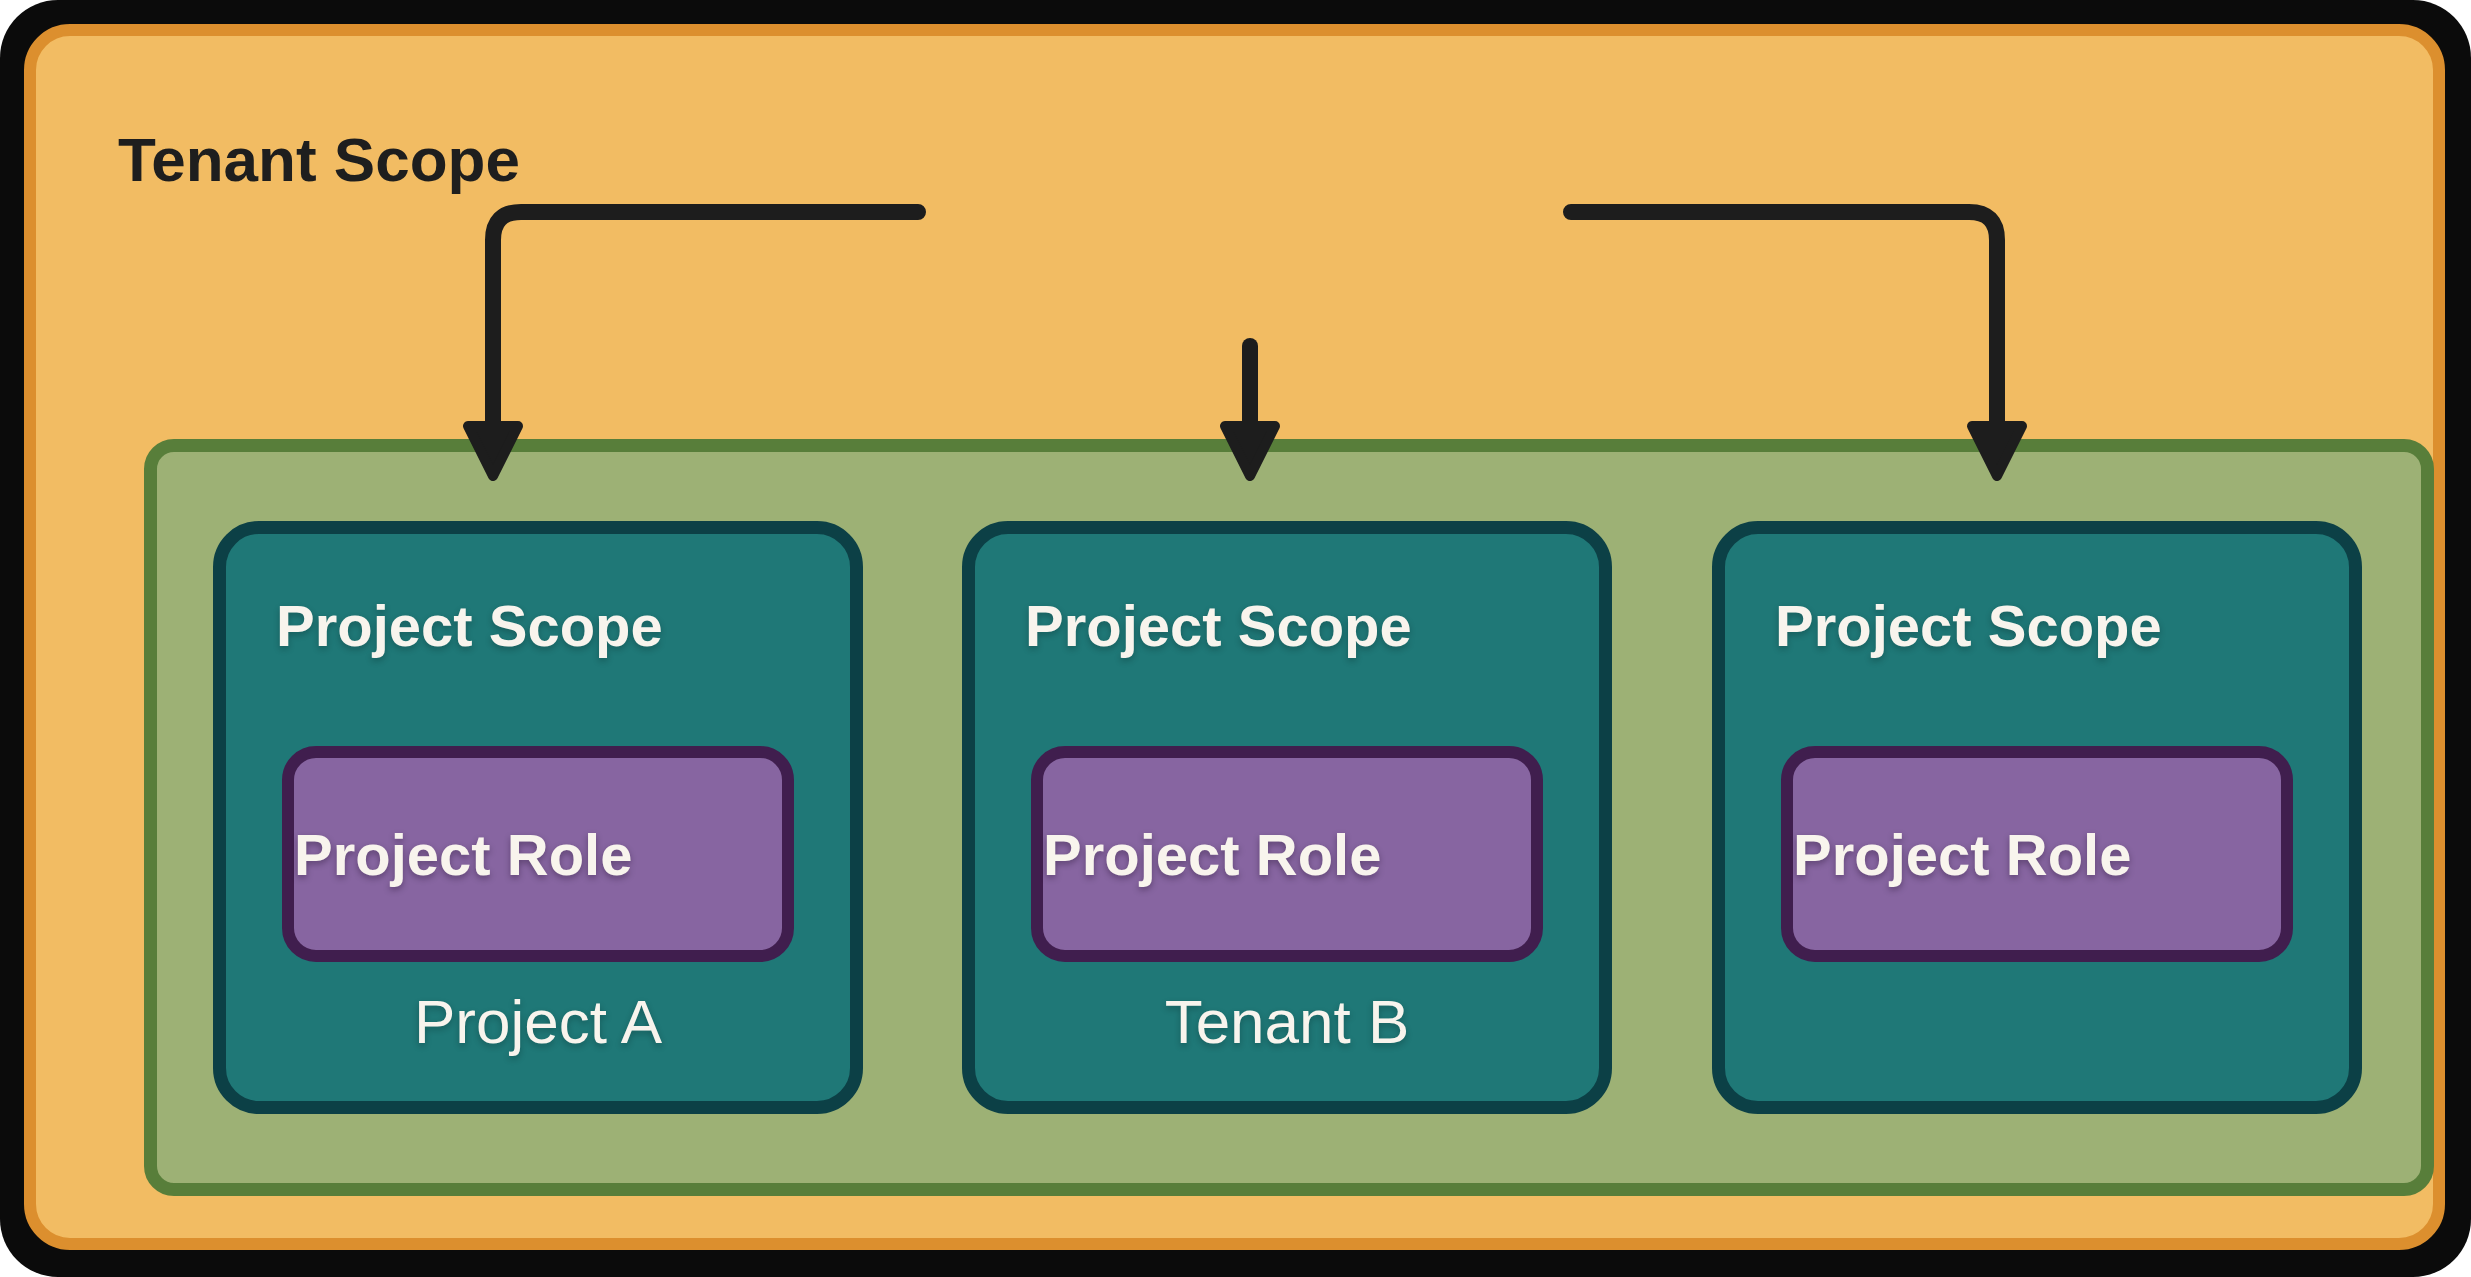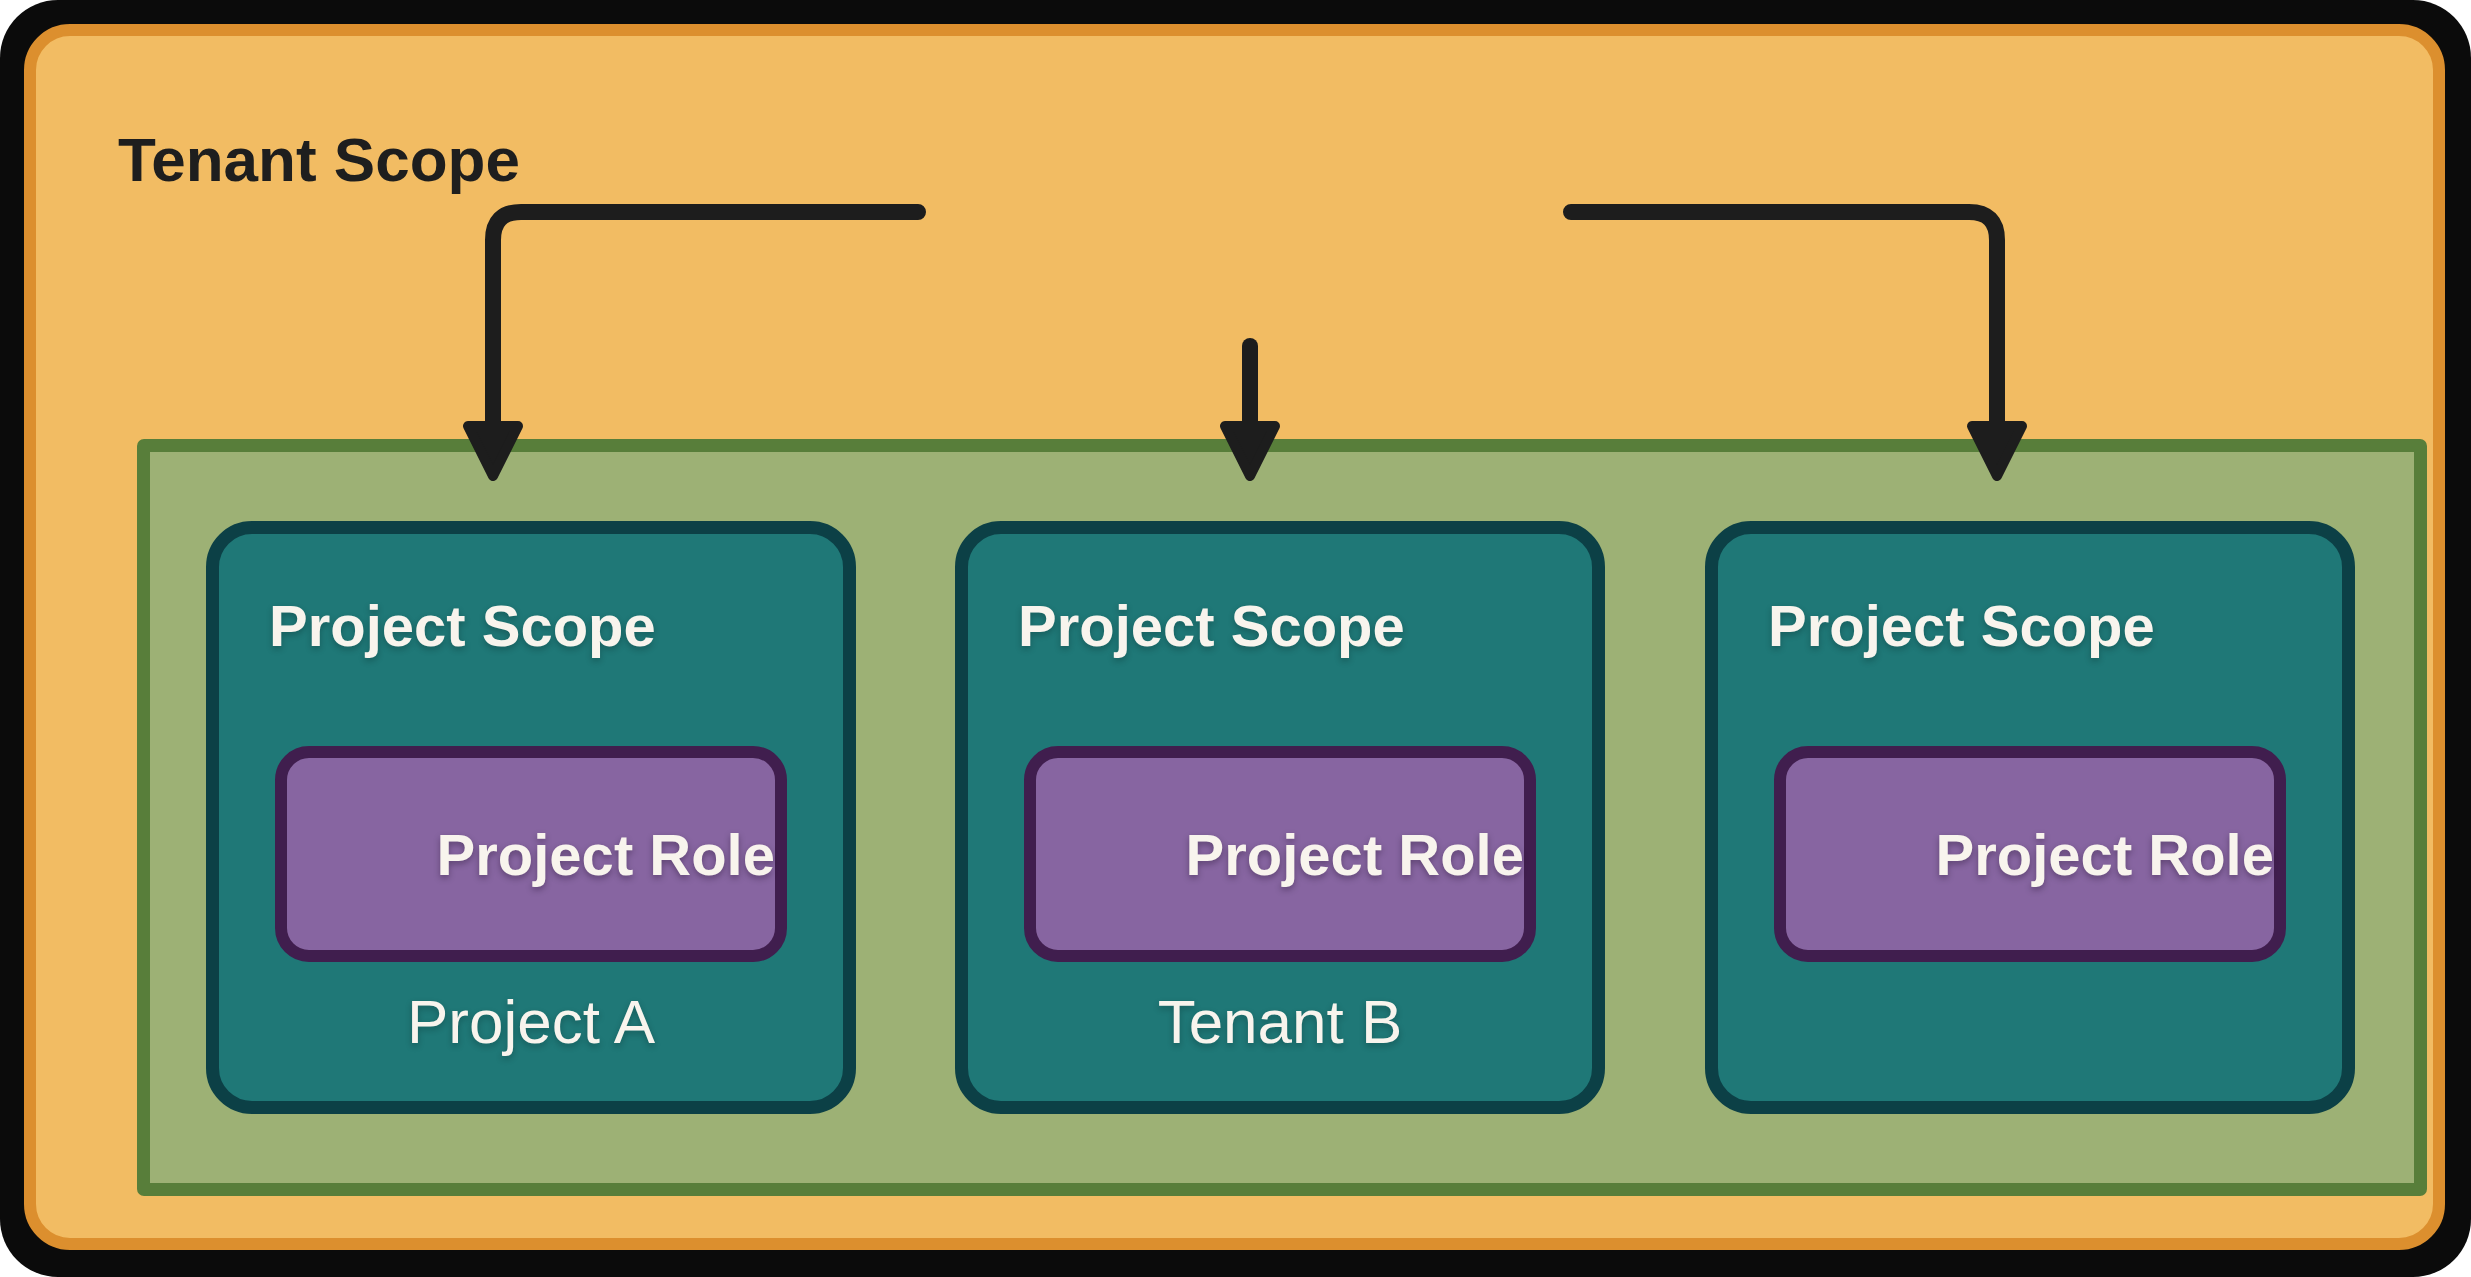--- a/index.html
+++ b/index.html
@@ -29,42 +29,42 @@
   }
   .tenant-role-box{
     position:absolute;left:916px;top:98px;width:657px;height:243px;
     background:var(--green-fill);border:11px solid var(--green-border);
     border-radius:36px;display:flex;align-items:center;justify-content:center;
   }
   .tenant-role-label{
     font-size:58px;font-weight:600;color:var(--text-dark);
   }
   .project-container{
-    position:absolute;left:101px;top:403px;width:2290px;height:757px;
+    position:absolute;left:108px;top:403px;width:2290px;height:757px;
     background:var(--green-fill);border:13px solid var(--green-border);
-    border-radius:7px;
+    border-radius:30px;
   }
   .project-card{
     position:absolute;top:69px;width:650px;height:593px;
     background:var(--teal-fill);border:13px solid var(--teal-border);
     border-radius:46px;
   }
   .project-card:nth-of-type(1){left:56px;}
   .project-card:nth-of-type(2){left:805px;}
   .project-card:nth-of-type(3){left:1555px;}
   .project-scope-label{
     position:absolute;left:50px;top:58px;
     font-size:58px;font-weight:600;color:var(--text-light);
     text-shadow:0 3px 6px rgba(5,30,30,.30);
   }
   .project-role-box{
     position:absolute;left:50%;transform:translateX(-50%);
     top:212px;width:512px;height:216px;
     background:var(--purple-fill);border:12px solid var(--purple-border);
-    border-radius:34px;display:flex;align-items:center;justify-content:flex-end;
+    border-radius:34px;display:flex;align-items:center;justify-content:flex-start;
   }
   .project-role-label{
     font-size:58px;font-weight:600;color:var(--text-light);
     text-shadow:0 3px 6px rgba(20,5,30,.35);
   }
   .project-name-label{
     position:absolute;left:0;right:0;bottom:44px;text-align:center;
     font-size:62px;font-weight:400;color:var(--text-light);
     text-shadow:0 3px 6px rgba(5,30,30,.30);
   }

